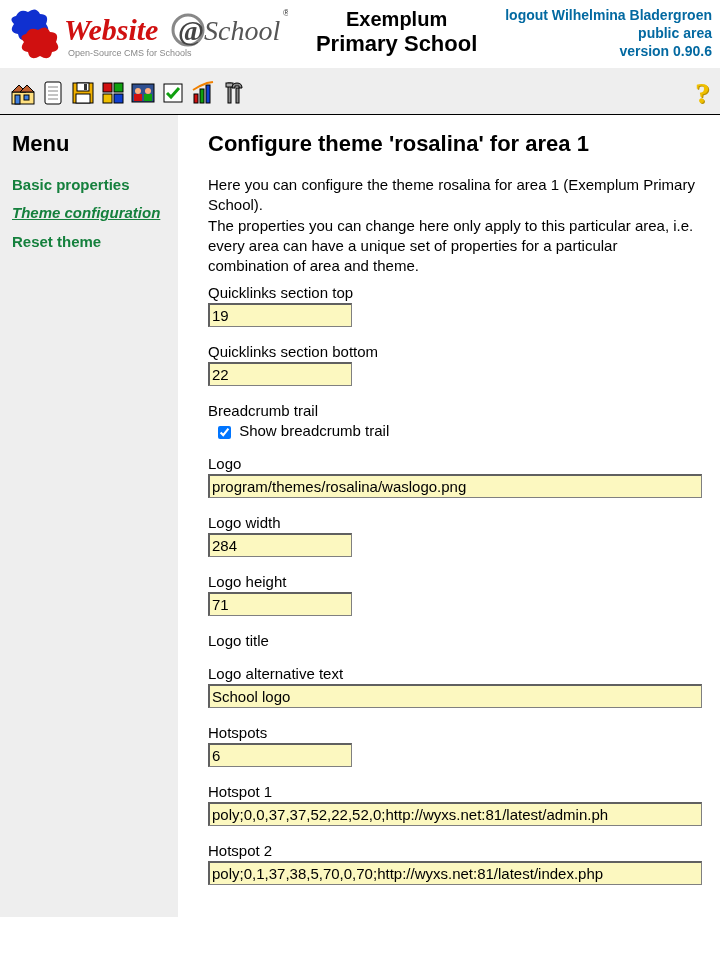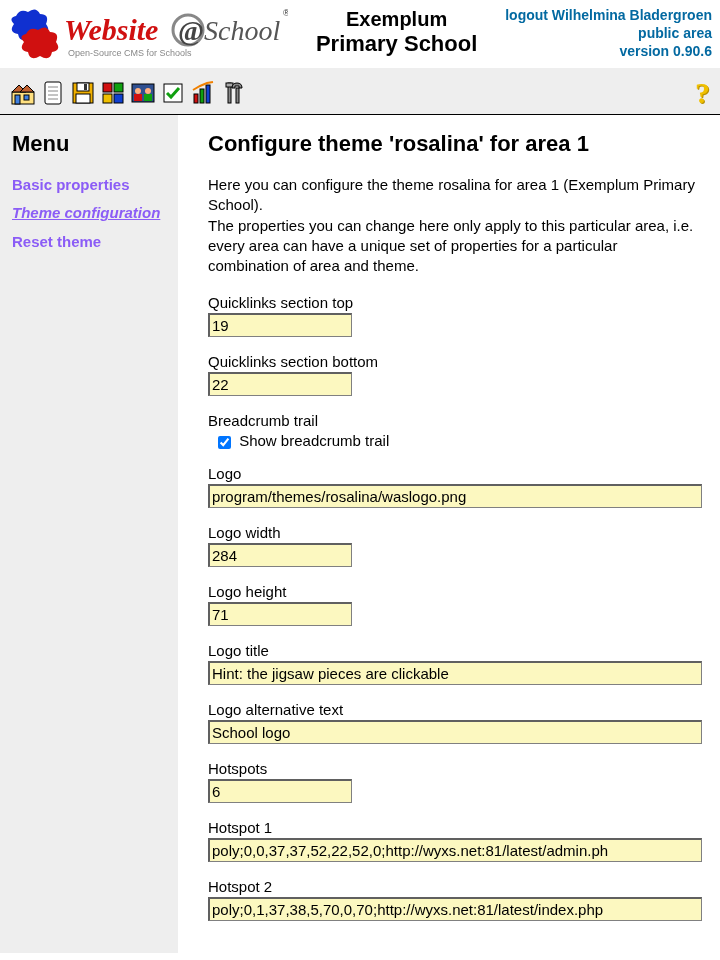--- a/index.html
+++ b/index.html
@@ -11,25 +11,25 @@
 .title-area .t2 { font-weight: bold; font-size: 22px; }
 .links-area { flex: 0 0 auto; text-align: right; font-size: 14px; font-weight: bold; color: #0018c8; line-height: 1.3; padding-top: 2px; }
 .links-area a { color: #0369a1; text-decoration: none; }
 .toolbar-wrap { background: #eeeeee; padding: 8px 10px 4px 10px; display: flex; align-items: center; justify-content: space-between; border-bottom: 1px solid #000; }
 .toolbar { display: flex; gap: 4px; }
 .tool-icon { width: 26px; height: 26px; display: flex; align-items: center; justify-content: center; cursor: pointer; }
 .help-icon { font-size: 30px; font-weight: bold; color: #f0c000; font-family: "Times New Roman", serif; cursor: pointer; text-shadow: 1px 1px 0 #b89000; }
 .body-area { display: flex; }
 .sidebar { background: #eeeeee; width: 178px; flex: 0 0 178px; padding: 16px 12px; }
 .sidebar h2 { font-size: 22px; font-weight: bold; margin-bottom: 18px; }
-.sidebar a { display: block; color: #8b5cf6; font-weight: bold; font-size: 15px; text-decoration: none; margin-bottom: 8px; line-height: 1.35; }
+.sidebar a { display: block; color: #15803d; font-weight: bold; font-size: 15px; text-decoration: none; margin-bottom: 8px; line-height: 1.35; }
 .sidebar a.active { text-decoration: underline; font-style: italic; }
 .content { flex: 1; padding: 16px 18px 16px 30px; }
 .content h1 { font-size: 22px; font-weight: bold; margin-bottom: 18px; }
-.intro { font-size: 15px; line-height: 1.35; margin-bottom: 18px; }
+.intro { font-size: 15px; line-height: 1.35; margin-bottom: 8px; }
 .field { margin-bottom: 16px; }
 .field-label { font-size: 15px; margin-bottom: 2px; display: block; }
 .text-input { background: #fcf8c0; border: 1px solid #808080; border-top: 2px solid #606060; border-left: 2px solid #606060; font-size: 15px; padding: 2px 2px; width: 144px; font-family: Arial, Helvetica, sans-serif; }
 .text-input.wide { width: 494px; }
 .checkbox-row { margin-top: 3px; font-size: 15px; }
 .checkbox-row input { vertical-align: middle; margin-right: 4px; margin-left: 10px; }
 </style>
 </head>
 <body>
 
@@ -171,21 +171,20 @@
       <input class="text-input" type="text" value="284" style="">
     </div>
 
     <div class="field">
       <label class="field-label">Logo height</label>
       <input class="text-input" type="text" value="71" style="">
     </div>
 
     <div class="field">
       <label class="field-label">Logo title</label>
-      <input class="text-input wide" type="text" value="Hint: the jigsaw pieces are clickable" style="">
     </div>
 
     <div class="field">
       <label class="field-label">Logo alternative text</label>
       <input class="text-input wide" type="text" value="School logo" style="">
     </div>
 
     <div class="field">
       <label class="field-label">Hotspots</label>
       <input class="text-input" type="text" value="6" style="">

